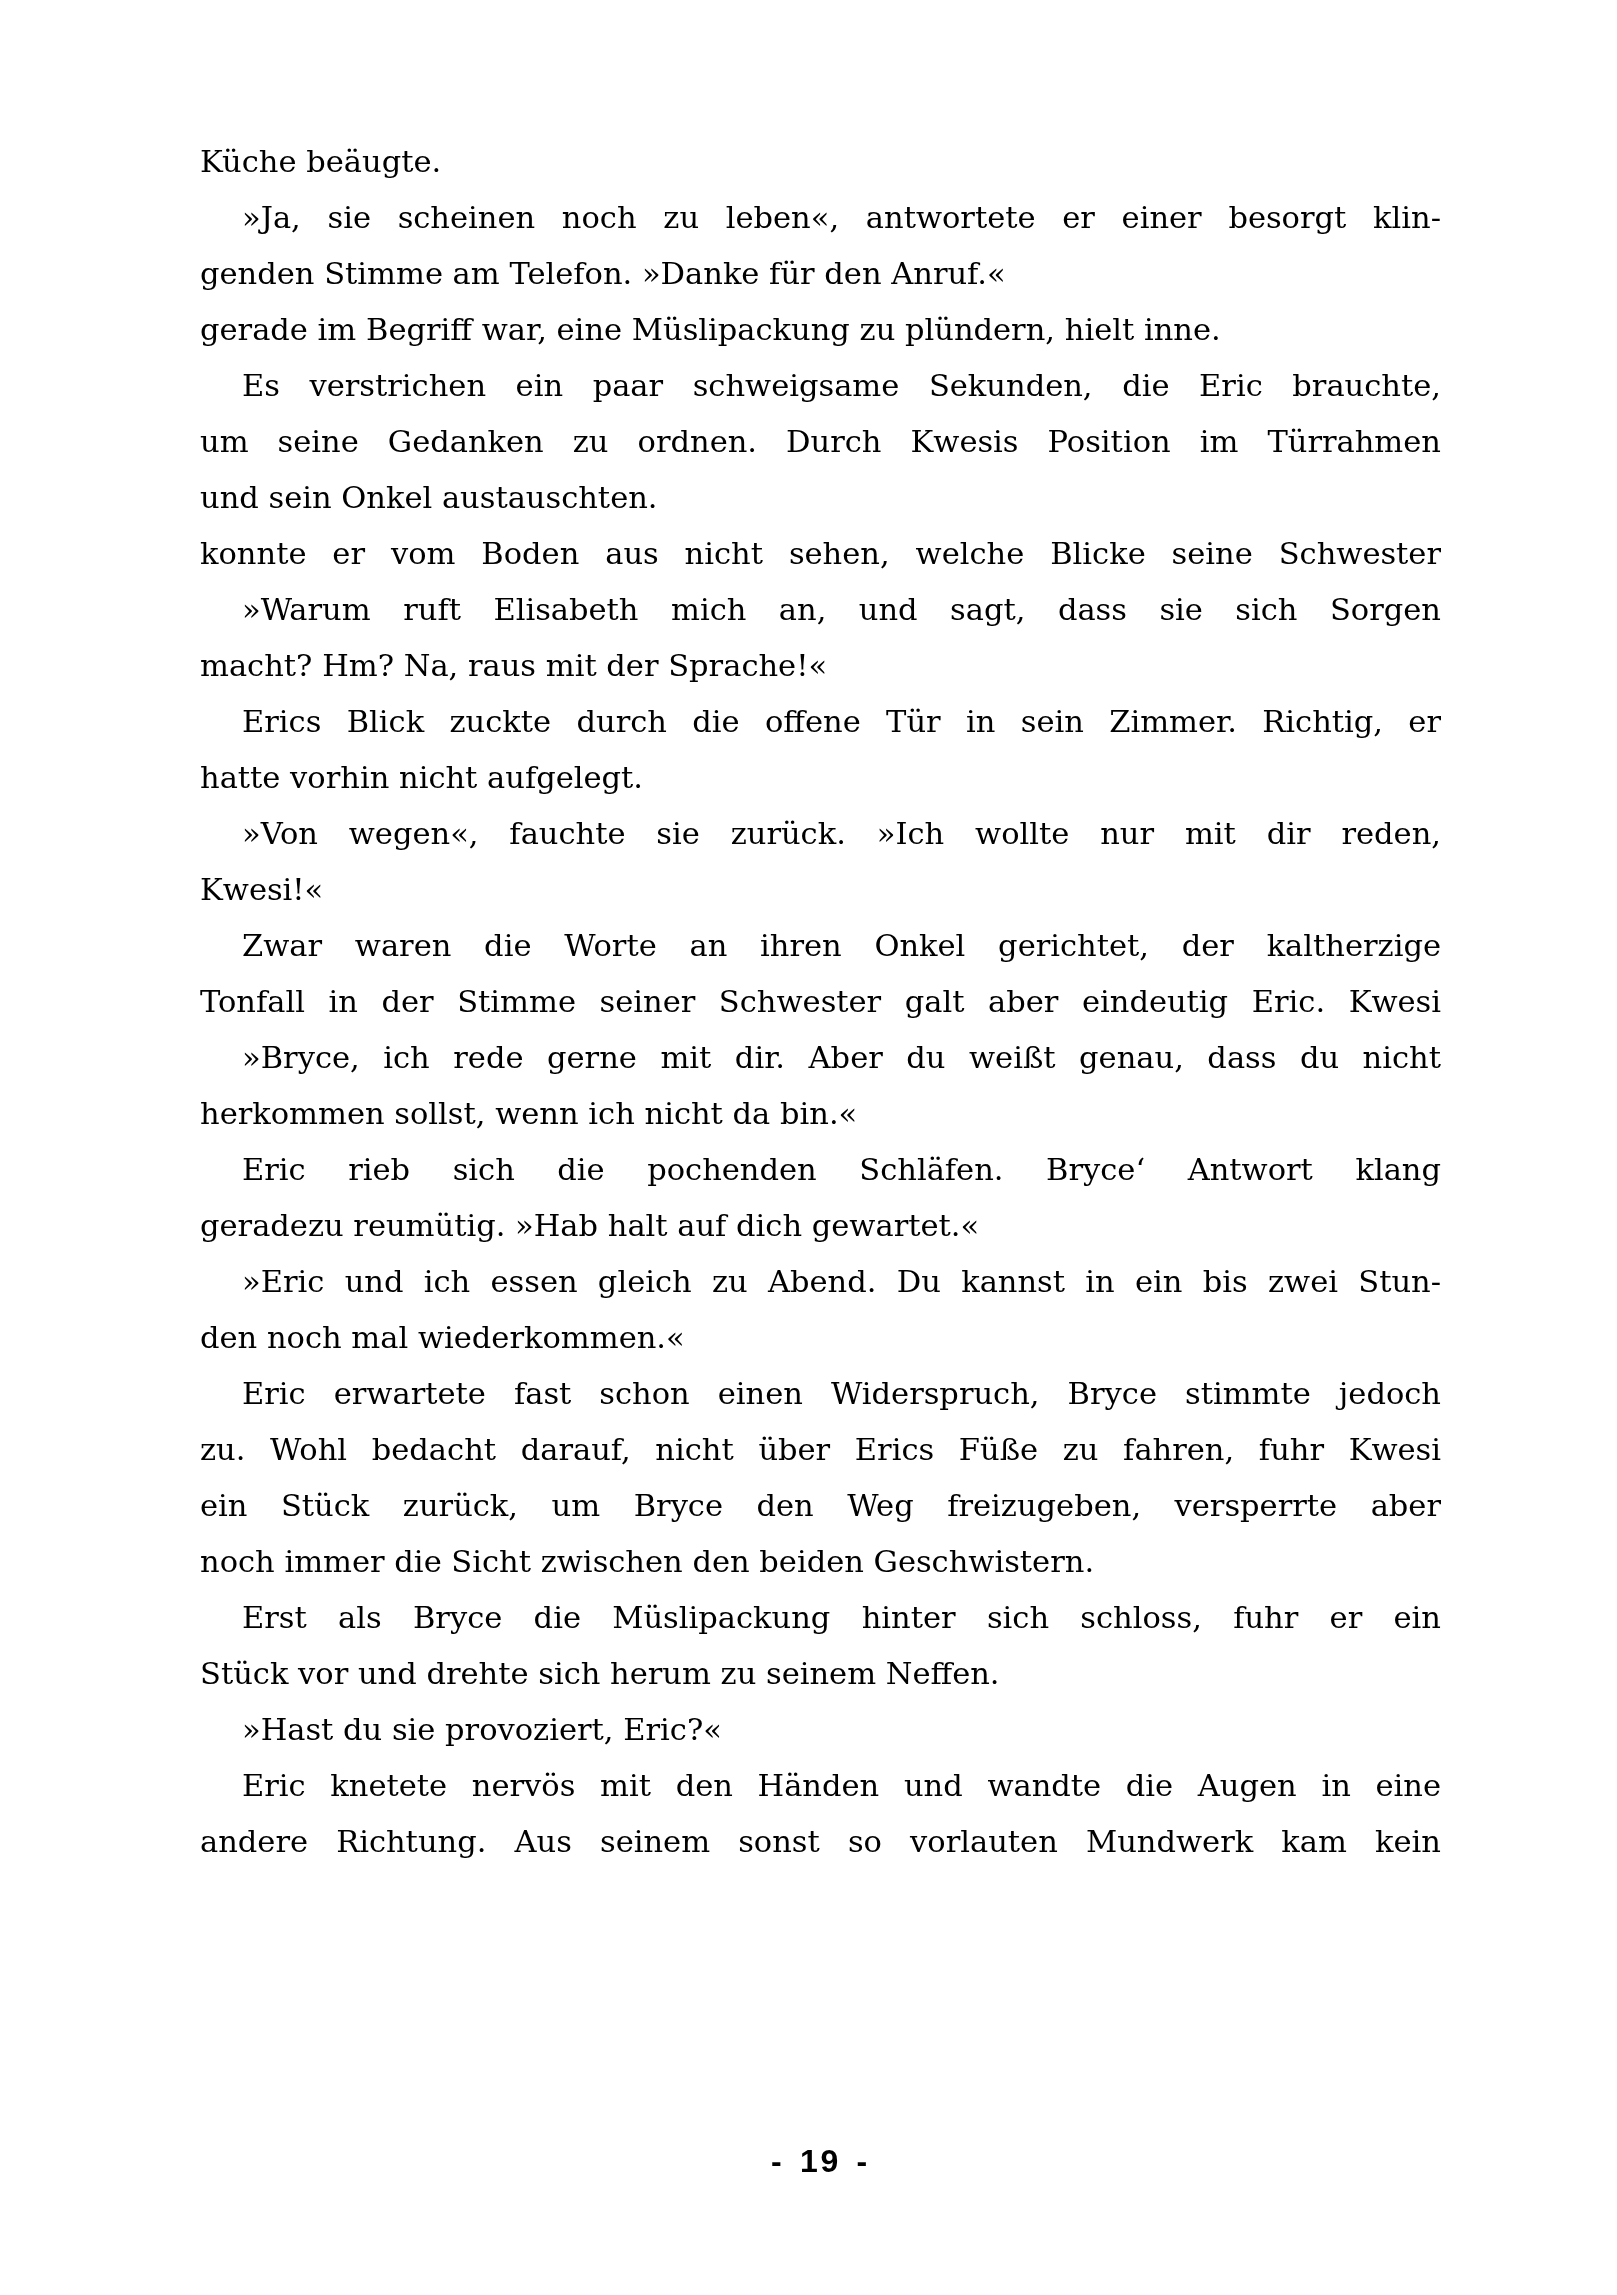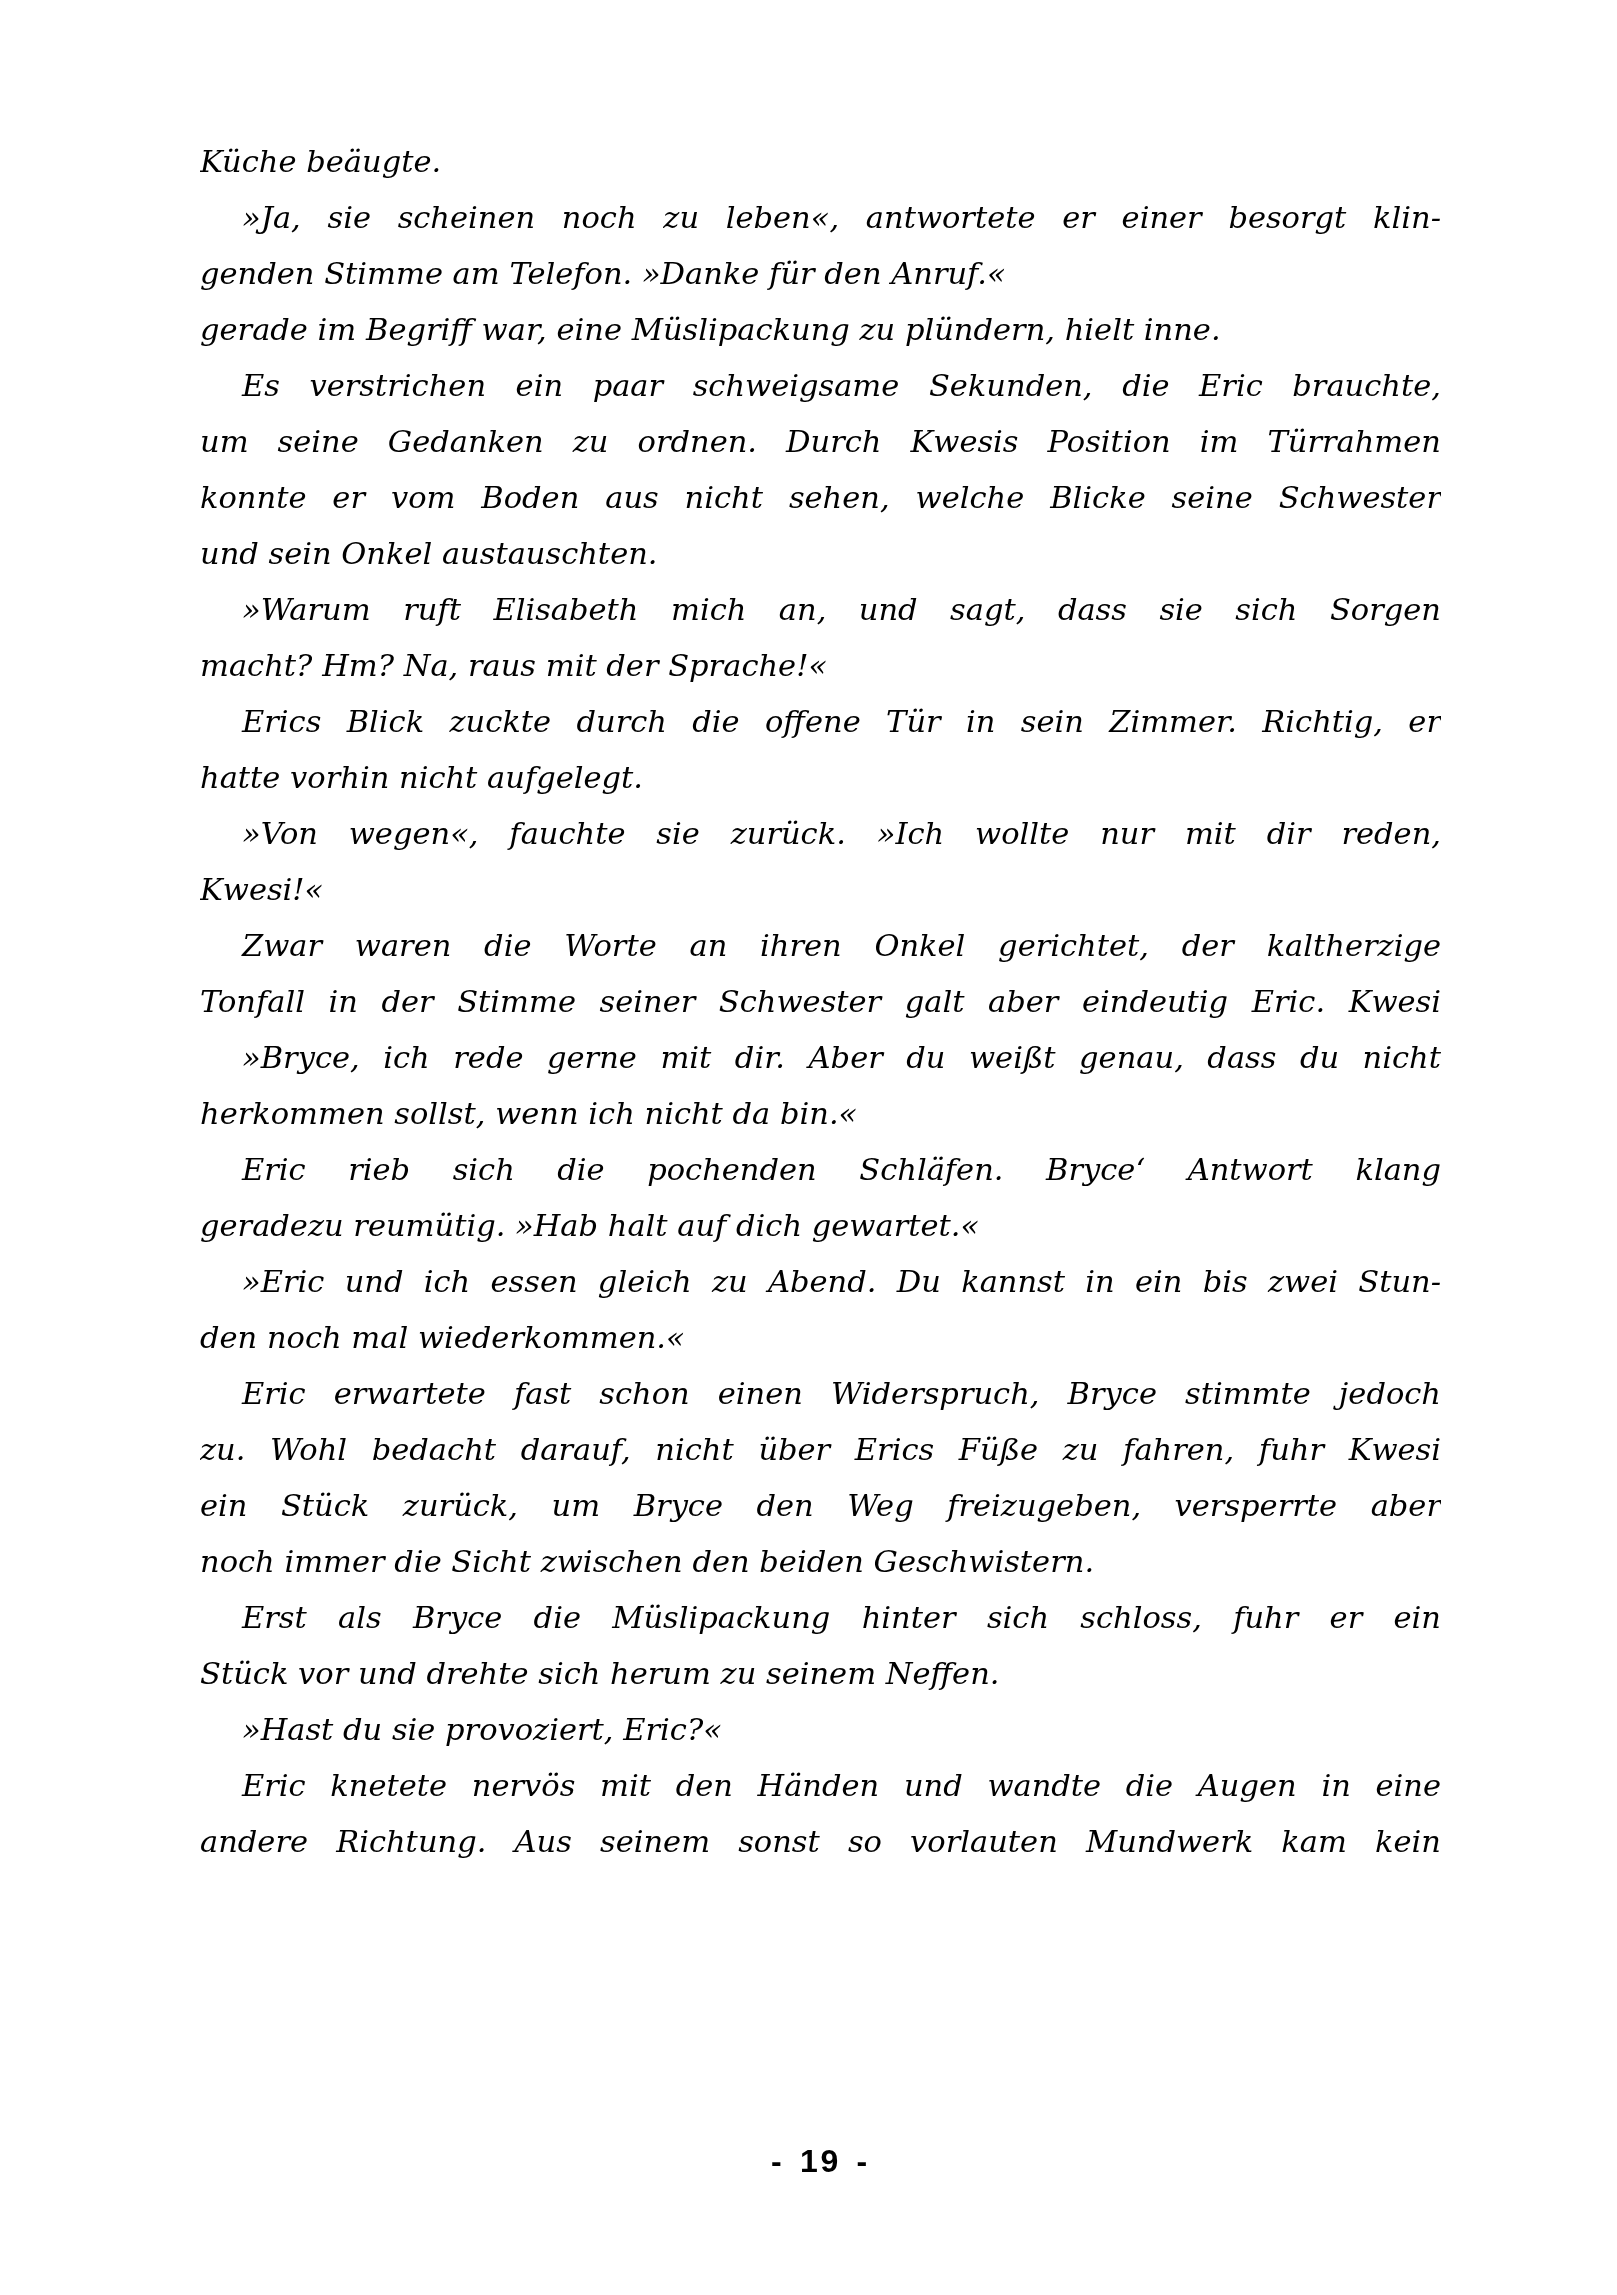--- a/index.html
+++ b/index.html
@@ -25,21 +25,20 @@
     left: 200px;
     top: 134px;
     width: 1241px;
     font-size: 30.5px;
     line-height: 56px;
     font-kerning: normal;
   }
   .paragraph {
     margin: 0;
     padding: 0;
-    font-style: italic;
   }
   .line {
     height: 56px;
     overflow: hidden;
     text-align: justify;
     text-align-last: justify;
     text-justify: inter-word;
     white-space: normal;
   }
   .line.indent {
@@ -76,22 +75,22 @@
       <div class="paragraph">
         <div class="line indent">»Ja, sie scheinen noch zu leben«, antwortete er einer besorgt klin-</div>
         <div class="line final">genden Stimme am Telefon. »Danke für den Anruf.«</div>
       </div>
       <div class="paragraph">
         <div class="line final">gerade im Begriff war, eine Müslipackung zu plündern, hielt inne.</div>
       </div>
       <div class="paragraph">
         <div class="line indent">Es verstrichen ein paar schweigsame Sekunden, die Eric brauchte,</div>
         <div class="line">um seine Gedanken zu ordnen. Durch Kwesis Position im Türrahmen</div>
+        <div class="line final">und sein Onkel austauschten.</div>
         <div class="line">konnte er vom Boden aus nicht sehen, welche Blicke seine Schwester</div>
-        <div class="line final">und sein Onkel austauschten.</div>
       </div>
       <div class="paragraph">
         <div class="line indent">»Warum ruft Elisabeth mich an, und sagt, dass sie sich Sorgen</div>
         <div class="line final">macht? Hm? Na, raus mit der Sprache!«</div>
       </div>
       <div class="paragraph">
         <div class="line indent">Erics Blick zuckte durch die offene Tür in sein Zimmer. Richtig, er</div>
         <div class="line final">hatte vorhin nicht aufgelegt.</div>
       </div>
       <div class="paragraph">

